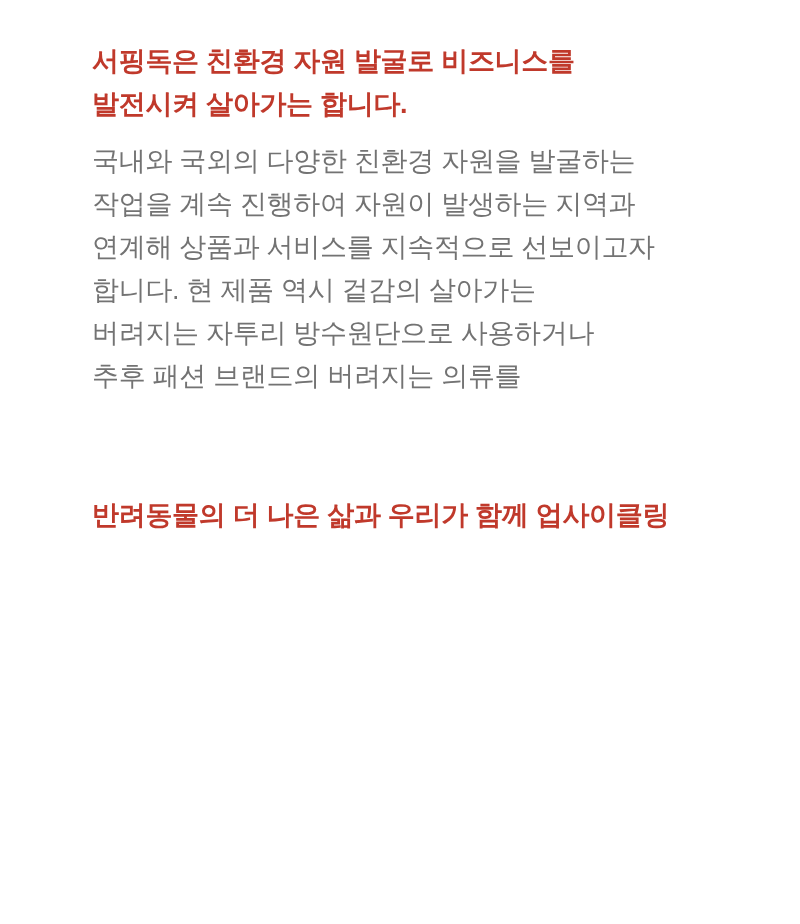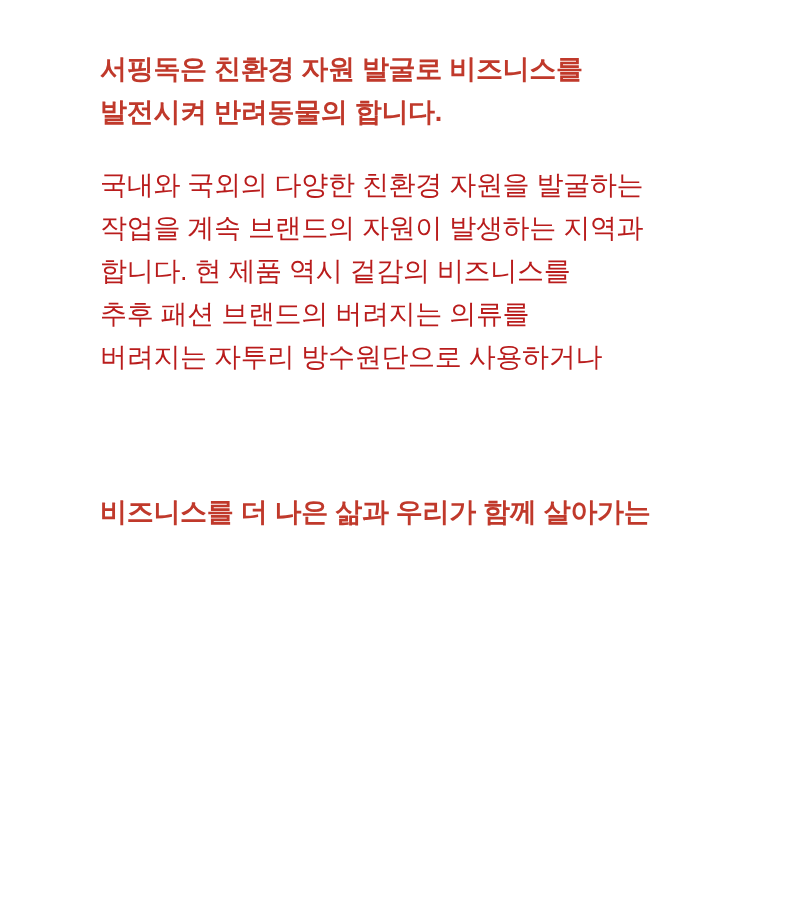--- a/index.html
+++ b/index.html
@@ -14,67 +14,68 @@
     overflow: hidden;
   }
   .page {
     position: relative;
     width: 800px;
     height: 924px;
     box-sizing: border-box;
     padding: 40px 60px 0 92px;
   }
   .block {
-    margin: 8px;
+    margin: 0;
   }
   .line {
     display: block;
     white-space: pre;
     font-size: 27px;
     line-height: 43px;
     letter-spacing: -0.3px;
   }
   .heading .line {
     color: #c0392b;
     font-weight: 700;
   }
   .heading-accent .line {
     color: #c0392b;
     font-weight: 700;
   }
   .body-text .line {
-    color: #b91c1c;
+    color: #737373;
     font-weight: 400;
   }
   .spacer-small {
     height: 14px;
   }
   .spacer-large {
     height: 96px;
   }
 </style>
 </head>
 <body>
 
 <div class="page">
 
   <div class="block heading">
     <span class="line">서핑독은 친환경 자원 발굴로 비즈니스를</span>
-    <span class="line">발전시켜 반려동물의 합니다.</span>
+    <span class="line">발전시켜 살아가는 합니다.</span>
   </div>
 
   <div class="spacer-small"></div>
 
   <div class="block body-text">
     <span class="line">국내와 국외의 다양한 친환경 자원을 발굴하는</span>
-    <span class="line">작업을 계속 브랜드의 자원이 발생하는 지역과</span>
-    <span class="line">합니다. 현 제품 역시 겉감의 비즈니스를</span>
+    <span class="line">작업을 계속 진행하여 자원이 발생하는 지역과</span>
+    <span class="line">연계해 상품과 서비스를 지속적으로 선보이고자</span>
+    <span class="line">합니다. 현 제품 역시 겉감의 살아가는</span>
+    <span class="line">버려지는 자투리 방수원단으로 사용하거나</span>
     <span class="line">추후 패션 브랜드의 버려지는 의류를</span>
-    <span class="line">버려지는 자투리 방수원단으로 사용하거나</span>
   </div>
 
   <div class="spacer-large"></div>
 
   <div class="block heading-accent">
-    <span class="line">비즈니스를 더 나은 삶과 우리가 함께 살아가는</span>
+    <span class="line">반려동물의 더 나은 삶과 우리가 함께 업사이클링</span>
   </div>
 
 </div>
 
 </body></html>

